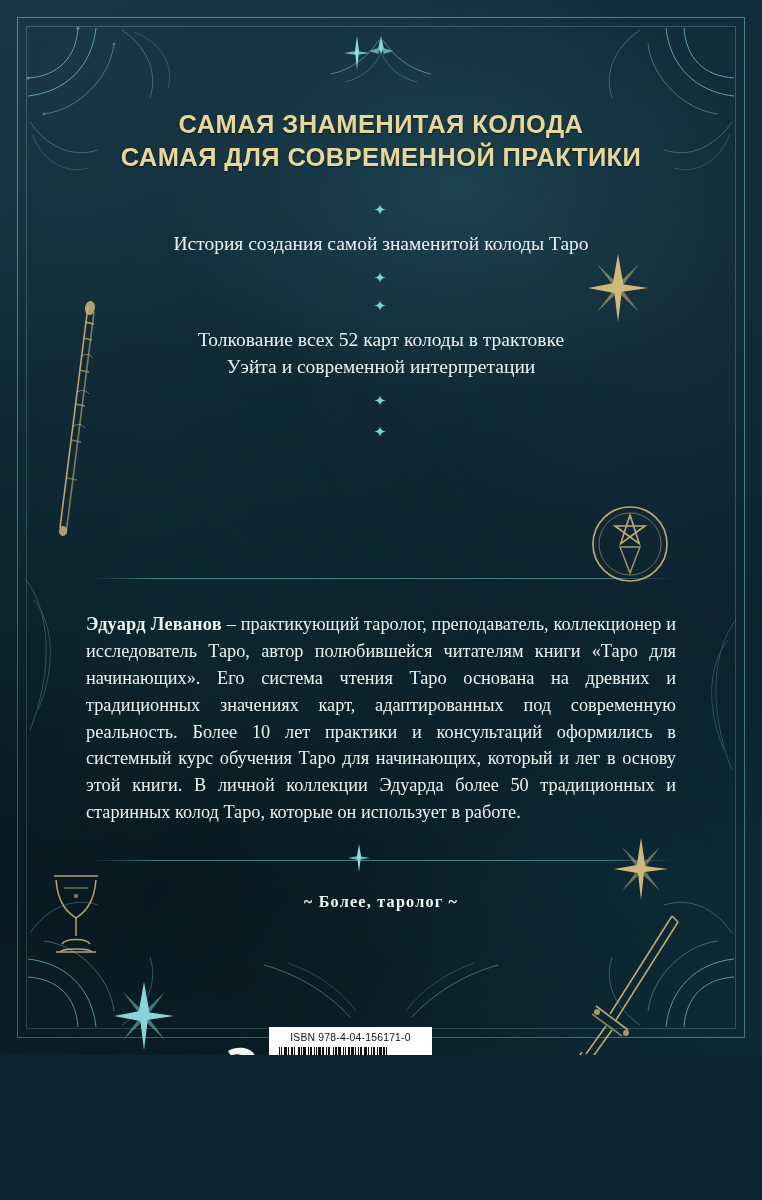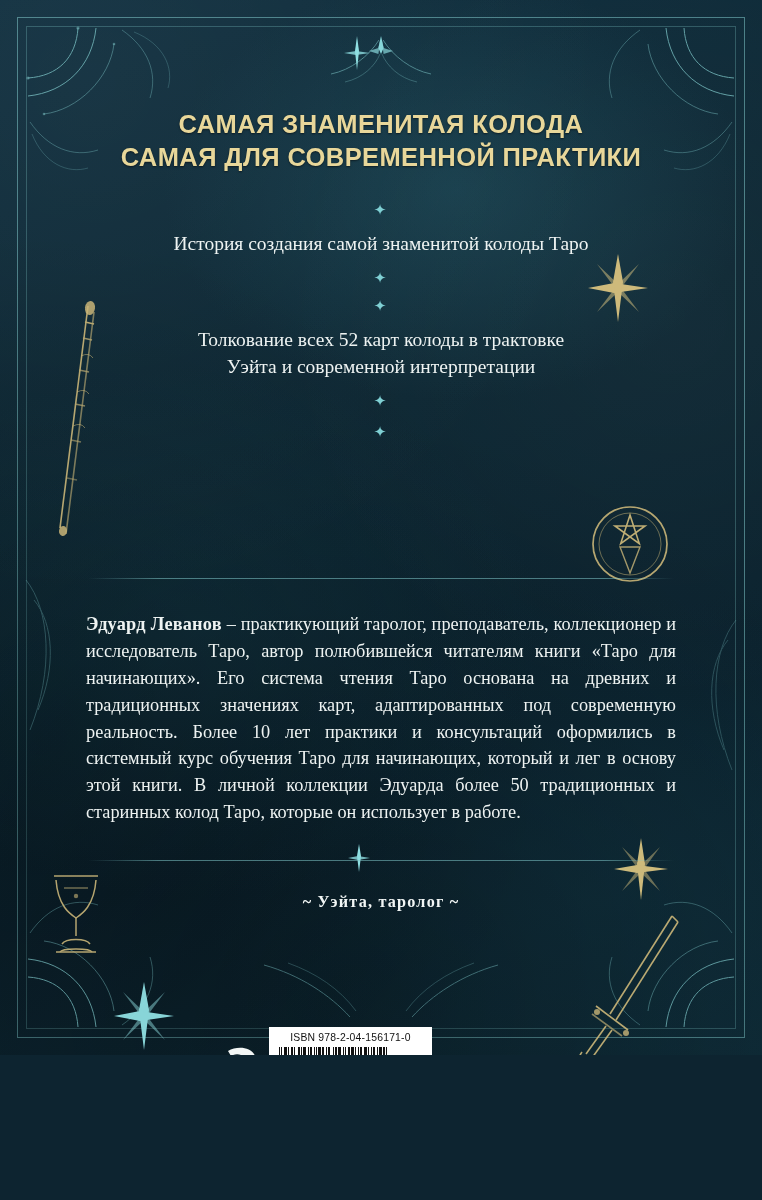--- a/index.html
+++ b/index.html
@@ -409,31 +409,31 @@
 
     <div class="rule rule-top"></div>
 
     <div class="author-block">
       <span class="author-name">Эдуард Леванов</span><span> – практикующий таролог, преподаватель, коллекционер и исследователь Таро, автор полюбившейся читателям книги «Таро для начинающих». Его система чтения Таро основана на древних и традиционных значениях карт, адаптированных под современную реальность. Более 10 лет практики и консультаций оформились в системный курс обучения Таро для начинающих, который и лег в основу этой книги. В личной коллекции Эдуарда более 50 традиционных и старинных колод Таро, которые он использует в работе.</span>
     </div>
 
     <div class="rule rule-bottom"></div>
 
     <div class="quote">
-      <div class="quote-source">~ Уэйта, таролог ~</div>
+      <div class="quote-source">~ Более, таролог ~</div>
     </div>
 
     <svg class="publisher" viewBox="0 0 40 44">
       <path d="M6 8 C 16 2, 32 4, 34 16 L24 17 C 22 11, 14 10, 9 13 Z" fill="#f2f6f5"></path>
       <path d="M34 16 C 36 24, 30 30, 20 30 L20 23 C 26 23, 28 20, 27 17 Z" fill="#f2f6f5"></path>
       <path d="M20 23 L20 30 C 28 30, 36 34, 33 40 C 28 44, 12 43, 5 36 L12 31 C 18 35, 26 36, 26 33 C 26 31, 23 30, 20 30 Z" fill="#f2f6f5"></path>
     </svg>
 
     <div class="barcode-wrap">
-      <div class="isbn">ISBN 978-2-04-156171-0</div>
+      <div class="isbn">ISBN 978-4-04-156171-0</div>
       <div class="bars">
         <i style="width:1px"></i>
           <i style="width:1px;background:#fff"></i>
           <i style="width:1px"></i>
         <i style="width:2px;background:#fff"></i>
           <i style="width:3px"></i>
           <i style="width:1px;background:#fff"></i>
         <i style="width:1px"></i>
           <i style="width:2px;background:#fff"></i>
           <i style="width:2px"></i>

